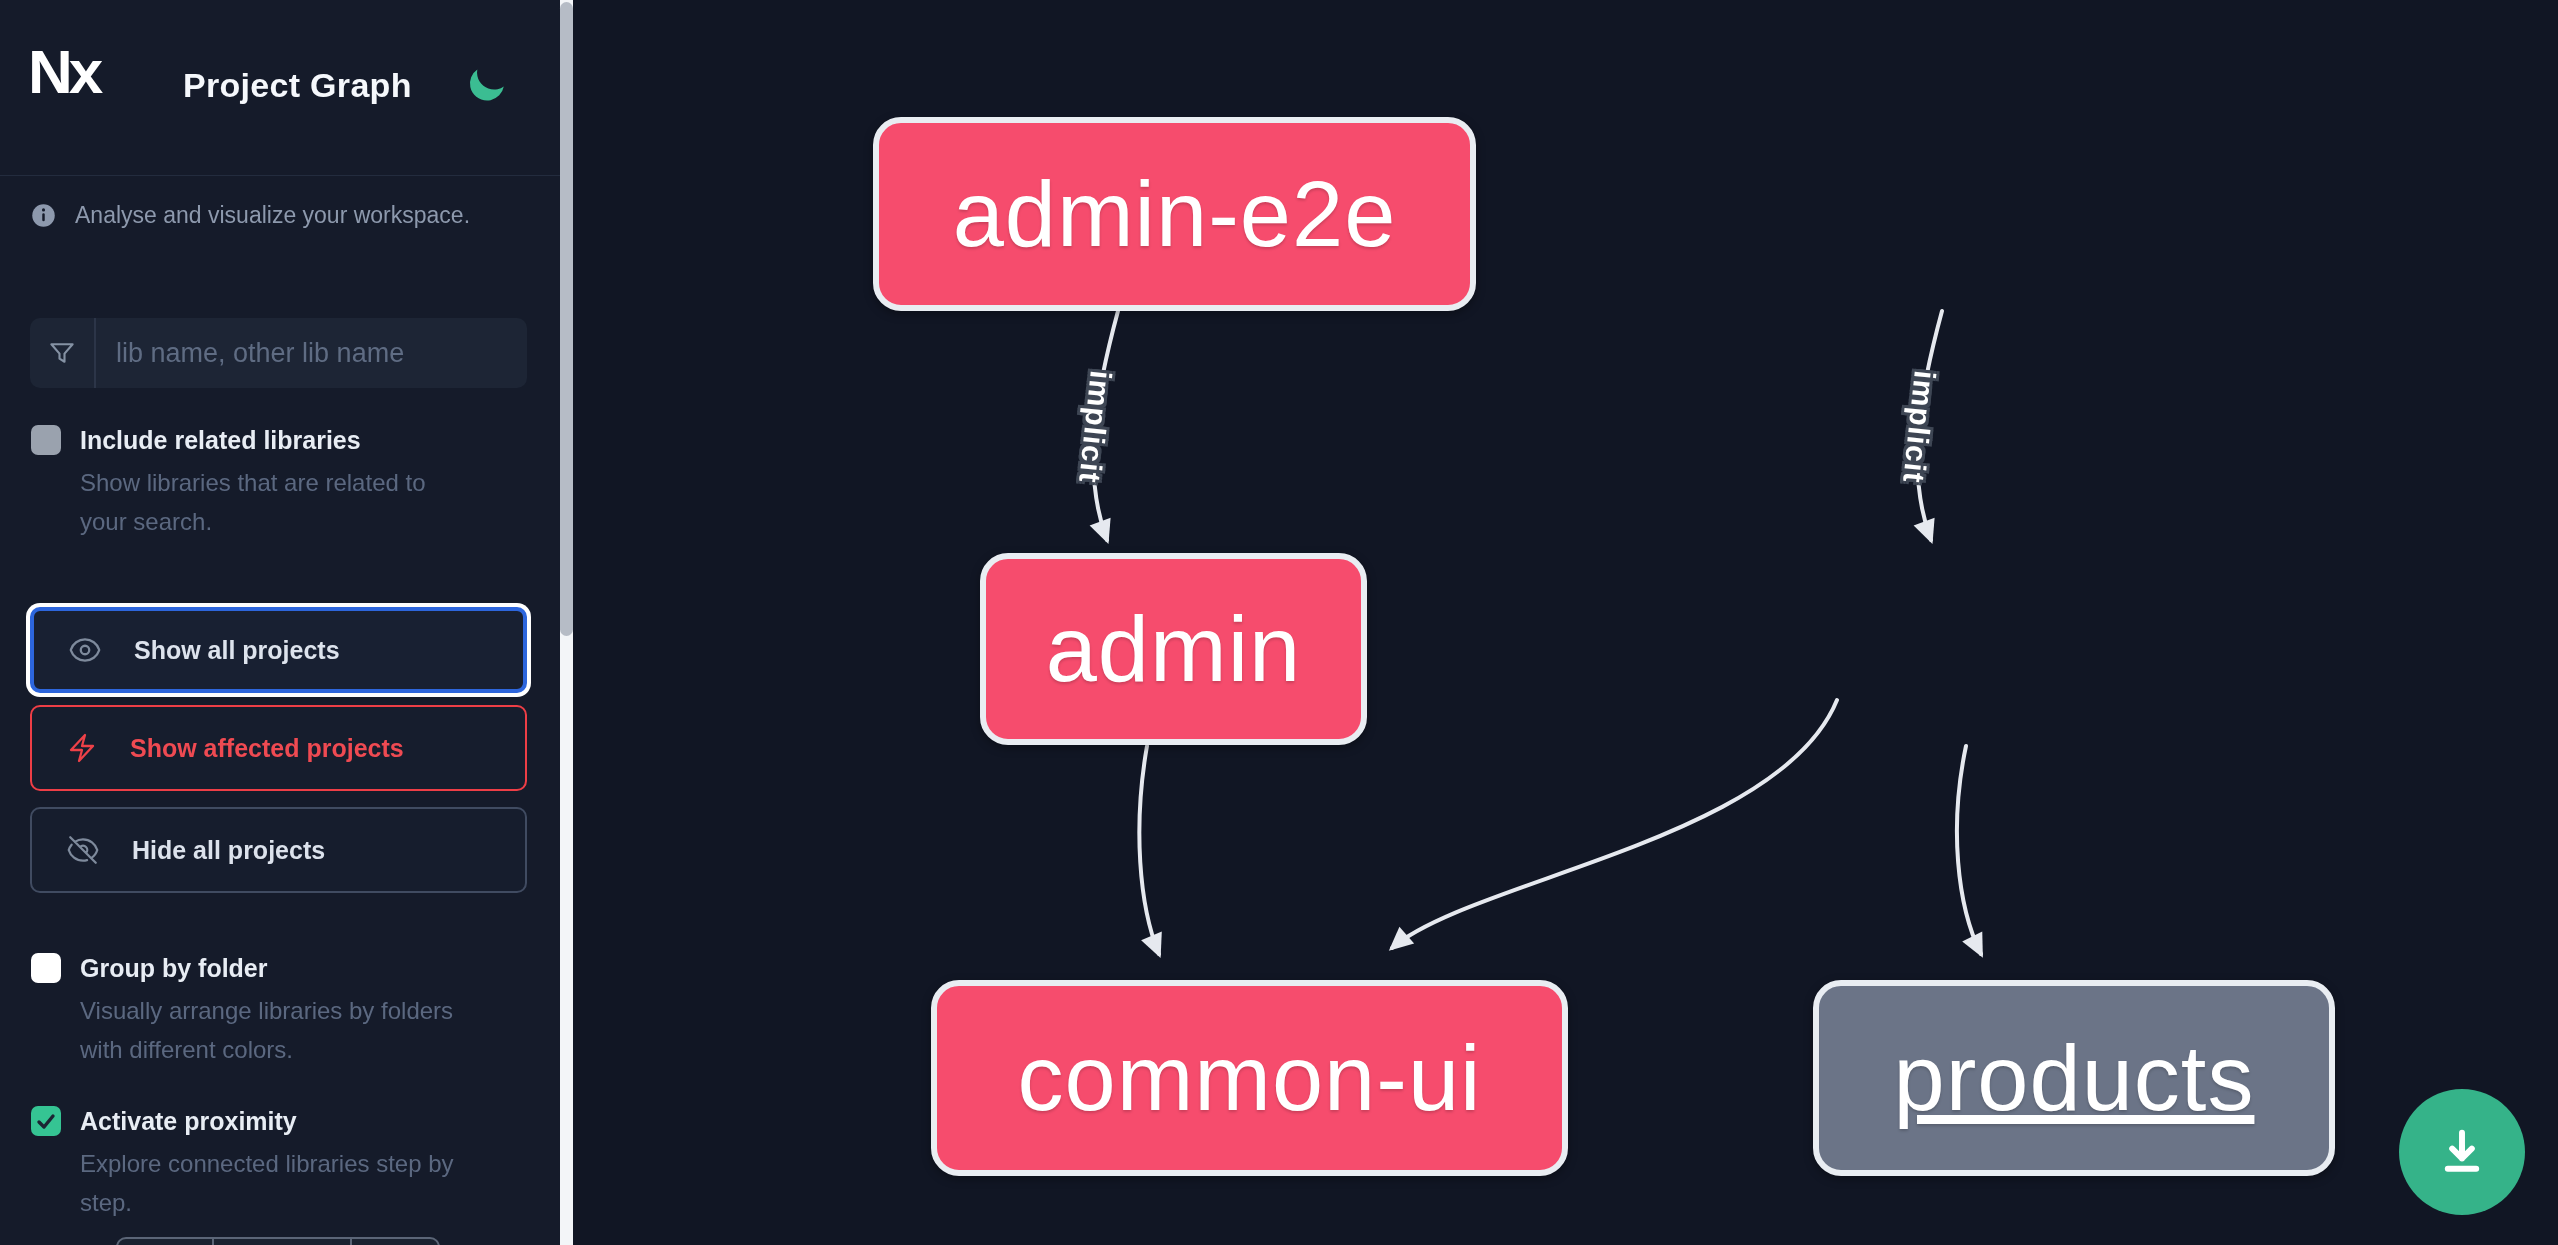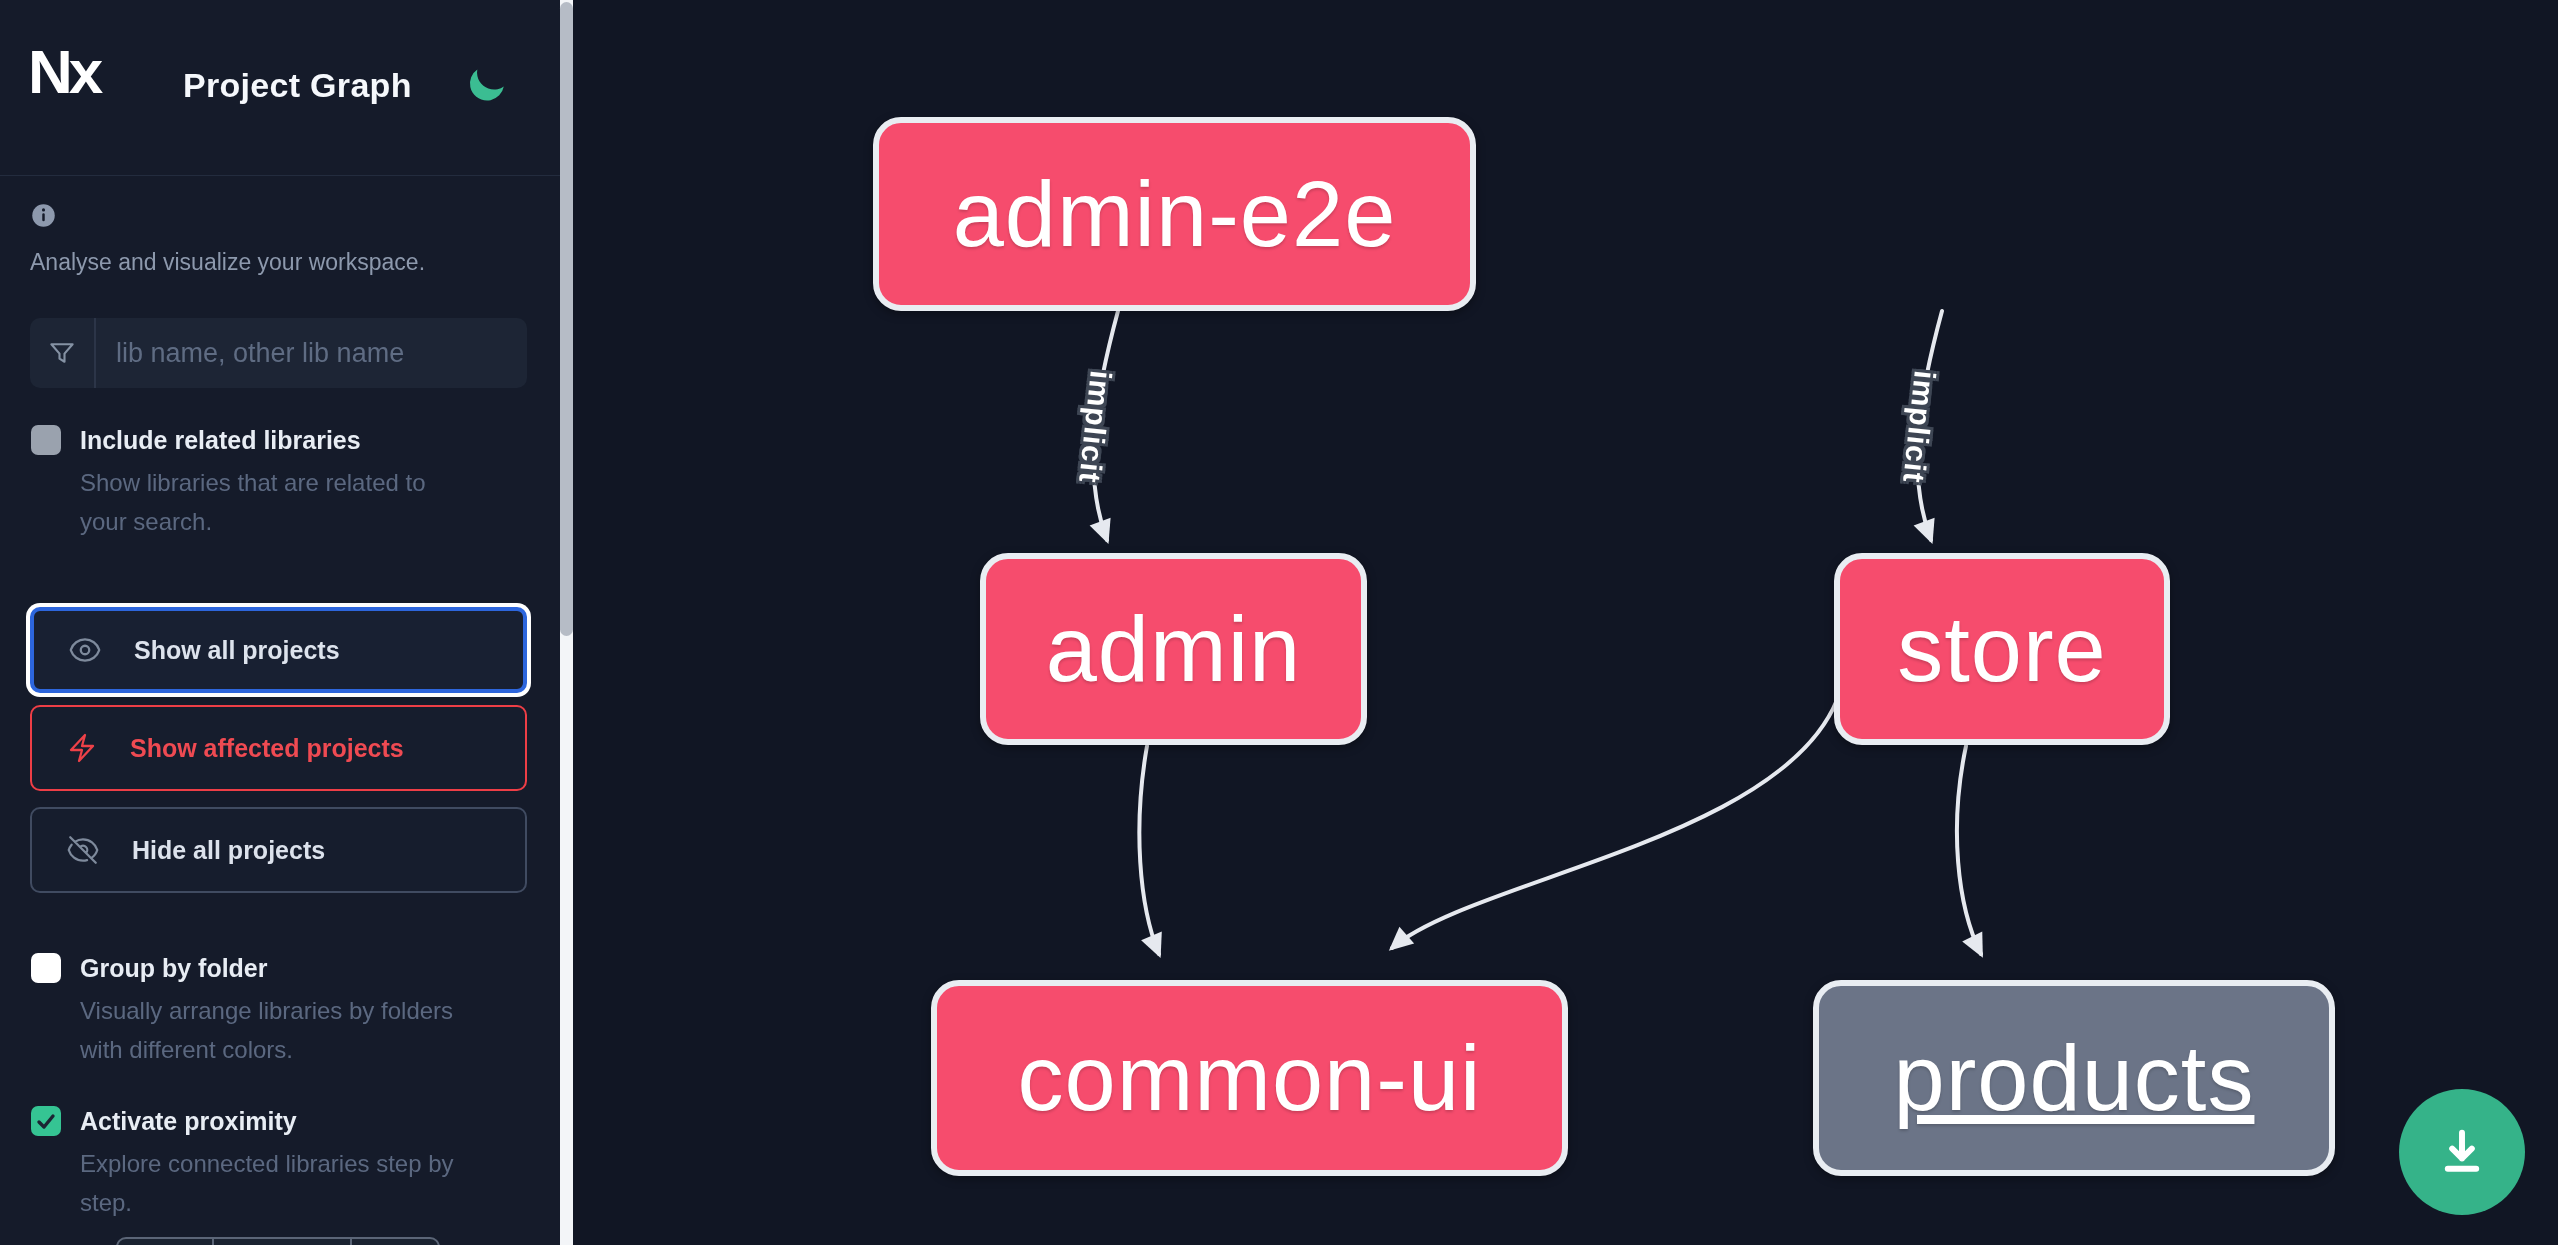--- a/index.html
+++ b/index.html
@@ -11,21 +11,21 @@
   }
 
   
   .sidebar{position:absolute;left:0;top:0;width:560px;height:1245px;background:#151b2a;}
   .sb-header{position:absolute;left:0;top:0;width:560px;height:176px;border-bottom:1px solid #232c3e;}
   .logo{position:absolute;left:28px;top:36px;color:#ffffff;font-weight:800;font-size:62px;letter-spacing:-4px;}
   .sb-title{position:absolute;left:183px;top:66px;color:#f5f8fc;font-size:34px;font-weight:700;letter-spacing:.3px;}
   .moon-btn{position:absolute;left:462px;top:62px;width:48px;height:48px;border:none;background:transparent;cursor:pointer;padding:0;}
   .moon-btn svg{transform:rotate(-12deg);}
 
-  .tagline-row{position:absolute;left:30px;top:200px;width:505px;display:flex;gap:18px;align-items:flex-start;flex-direction:column;}
+  .tagline-row{position:absolute;left:30px;top:200px;width:505px;display:flex;gap:18px;align-items:flex-start;}
   .info-icon{flex:0 0 auto;margin-top:2px;}
   .tagline{color:#8d99ad;font-size:23px;line-height:30px;}
 
   .search-box{position:absolute;left:30px;top:318px;width:497px;height:70px;background:#1d2535;border-radius:10px;display:flex;align-items:center;}
   .search-iconwrap{width:66px;height:70px;display:flex;align-items:center;justify-content:center;border-right:2px solid #2c3548;}
   .search-input{flex:1;height:66px;background:transparent;border:none;outline:none;color:#dfe5ee;font-size:27px;padding:0 20px;font-family:"Liberation Sans",sans-serif;}
   .search-input::placeholder{color:#5f6c83;}
 
   .opt{position:absolute;left:31px;display:grid;grid-template-columns:30px 1fr;column-gap:19px;width:497px;}
   .checkbox{width:30px;height:30px;border-radius:7px;margin-top:1px;display:flex;align-items:center;justify-content:center;cursor:pointer;}
@@ -92,23 +92,20 @@
       </g>
     </svg>
   </div>
 
   <div class="node pink" style="left:873px;top:117px;width:603px;height:194px;">
       <span>admin-e2e</span>
     </div>
   <div class="node pink" style="left:980px;top:553px;width:387px;height:192px;">
       <span>admin</span>
     </div>
-  <div class="node pink" style="left:1834px;top:553px;width:336px;height:192px;">
-      <span>store</span>
-    </div>
   <div class="node pink" style="left:931px;top:980px;width:637px;height:196px;">
       <span>common-ui</span>
     </div>
   <div class="node gray" style="left:1813px;top:980px;width:522px;height:196px;text-decoration:underline;">
       <span>products</span>
     </div>
 
   <div class="edge-label el-1">implicit</div>
   <div class="edge-label el-2">implicit</div>
 

